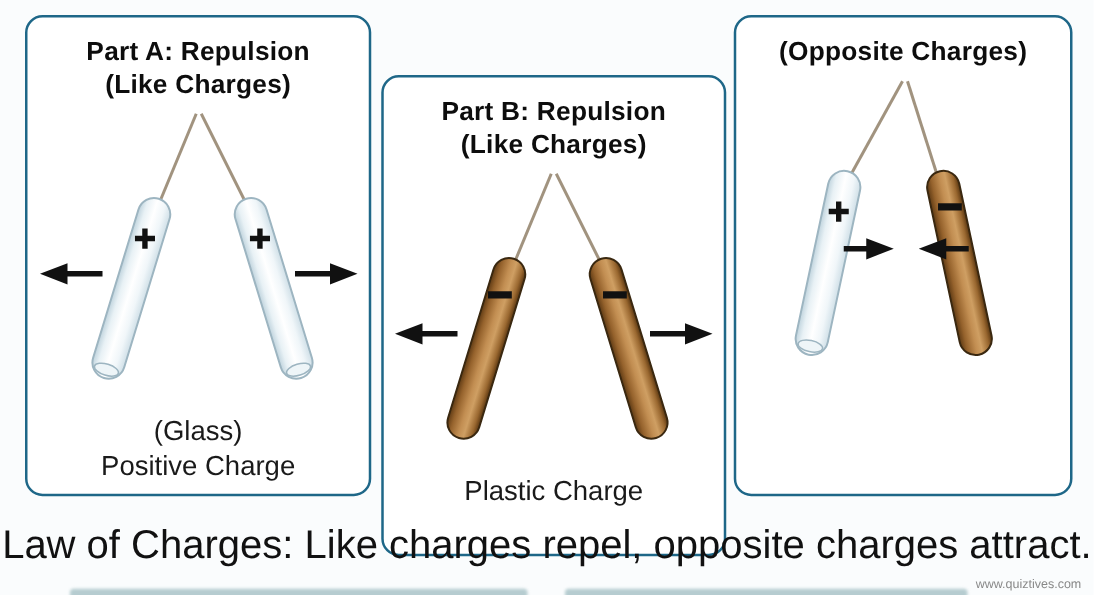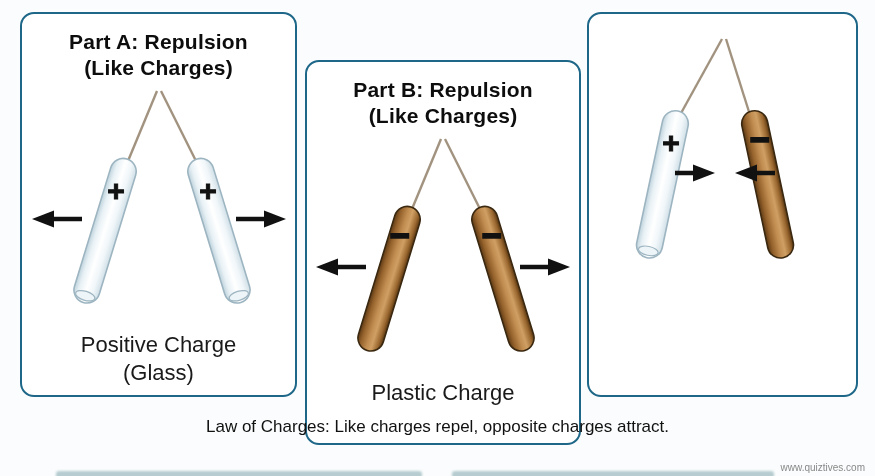--- a/index.html
+++ b/index.html
@@ -18,21 +18,21 @@
   .panel-title {
     margin-top:15px; text-align:center; font-weight:bold;
     font-size:21px; line-height:26px; color:#0d0d0d; letter-spacing:0.2px;
   }
   .figure { display:block; margin:0 auto; }
   .panel-label {
     text-align:center; font-size:22px; line-height:28px; color:#1a1a1a;
   }
   .caption {
     position:absolute; left:0; right:0; top:417px; text-align:center;
-    font-size:17px; color:#111111;
+    font-size:32px; color:#111111;
   }
   .watermark {
     position:absolute; right:10px; bottom:3px;
     font-size:10px; color:#888888;
   }
   .peek-bar {
     position:absolute; bottom:-3px; height:8px; background:#7fa6ac;
     opacity:0.55; filter:blur(1.2px); border-radius:3px;
   }
   #peek-bar-1 { left:56px;  width:366px; }
@@ -85,22 +85,22 @@
       <g>
         <line x1="58" y1="138" x2="28" y2="138" stroke="#111" stroke-width="4.5"></line>
         <polygon points="8,138 30,129.5 30,146.5" fill="#111"></polygon>
       </g>
       <g>
         <line x1="212" y1="138" x2="242" y2="138" stroke="#111" stroke-width="4.5"></line>
         <polygon points="262,138 240,129.5 240,146.5" fill="#111"></polygon>
       </g>
     </svg>
     <div class="panel-label">
+      <div>(Glass)</div>
       <div>Positive Charge</div>
-      <div>(Glass)</div>
     </div>
   </div>
 
   <div class="panel" id="panel-b">
     <div class="panel-title">
       <div>Part B: Repulsion</div>
       <div>(Like Charges)</div>
     </div>
     <svg class="figure" width="270" height="250" viewBox="0 0 270 250">
       <line x1="133" y1="10" x2="104" y2="80" stroke="#a1937f" stroke-width="2.4"></line>
@@ -122,20 +122,21 @@
         <polygon points="262,138 240,129.5 240,146.5" fill="#111"></polygon>
       </g>
     </svg>
     <div class="panel-label">
       <div>Plastic Charge</div>
     </div>
   </div>
 
   <div class="panel" id="panel-c">
     <div class="panel-title">
+      <div>(Opposite Charges)</div>
     </div>
     <svg class="figure" width="270" height="250" viewBox="0 0 270 250">
       <line x1="133" y1="10" x2="91" y2="86" stroke="#a1937f" stroke-width="2.4"></line>
       <line x1="137" y1="10" x2="161" y2="86" stroke="#a1937f" stroke-width="2.4"></line>
       <g transform="rotate(12 89 82)">
         <rect x="76" y="82" width="26" height="150" rx="13" fill="url(#glassGrad)" stroke="#9db5c1" stroke-width="1.6"></rect>
         <ellipse cx="89" cy="225" rx="10" ry="4.5" fill="#eef5f8" stroke="#9db5c1" stroke-width="1.2"></ellipse>
       </g>
       <g transform="rotate(-12 163 82)">
         <rect x="150" y="82" width="26" height="150" rx="13" fill="url(#woodGrad)" stroke="#3a2810" stroke-width="1.6"></rect>

